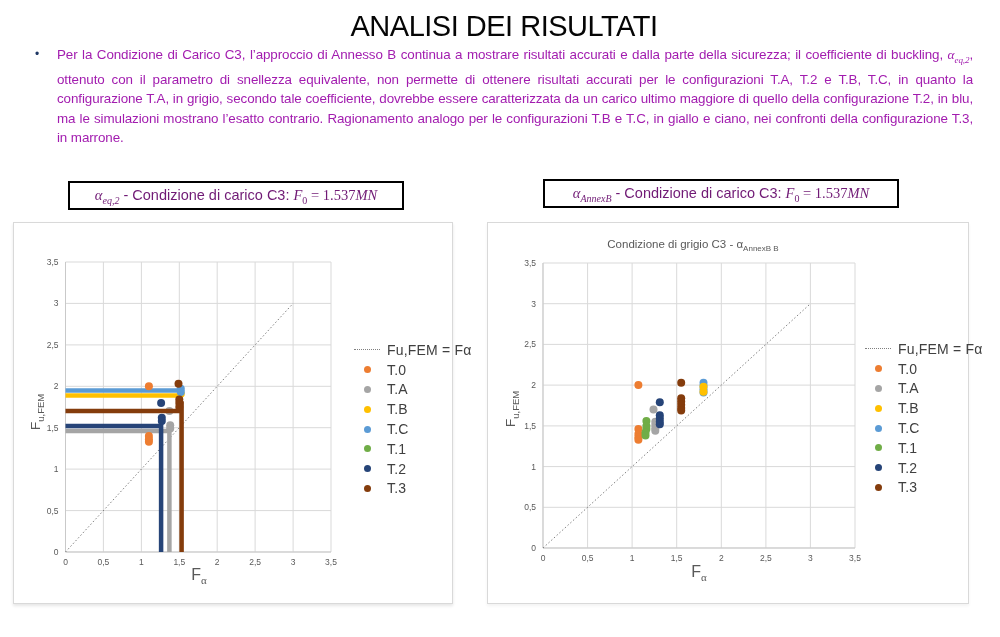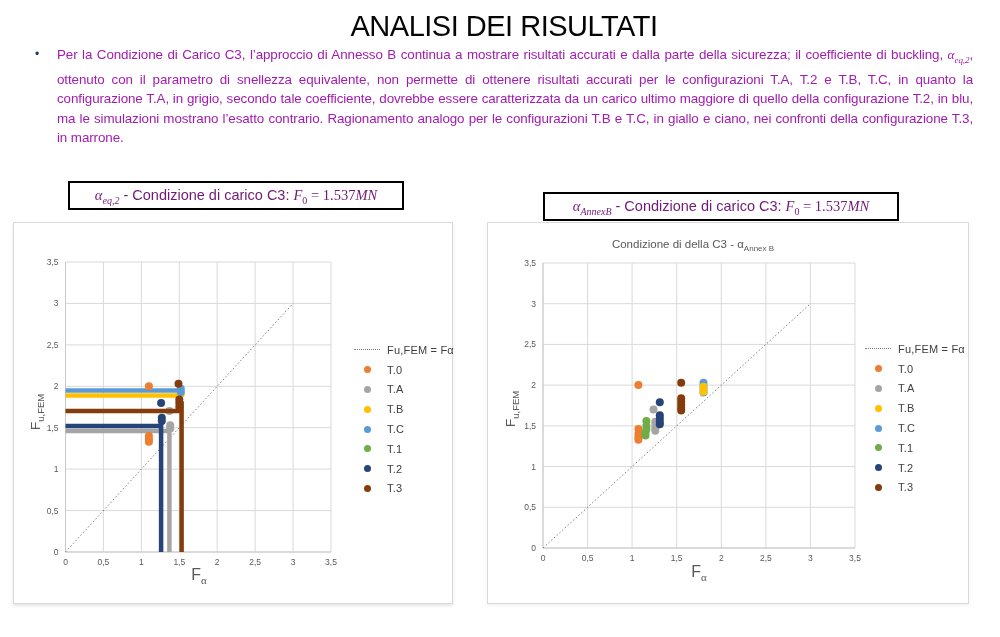--- a/index.html
+++ b/index.html
@@ -10,21 +10,21 @@
   .bullet-marker{position:absolute;left:35px;top:47px;font-size:12px;color:#1F3864;}
   .bullet-text{position:absolute;left:57px;top:45px;width:916px;margin:0;
       font-size:13.4px;line-height:19.4px;color:#a21caf;text-align:justify;letter-spacing:-0.1px;}
   .bullet-text sub{font-size:9px;}
   .mvar{font-family:"Liberation Serif",serif;font-style:italic;}
   .mnum{font-family:"Liberation Serif",serif;font-style:normal;}
   .caption-box{position:absolute;border:2px solid #000;background:#fff;text-align:center;
       line-height:24px;font-size:14.5px;color:#701a75;white-space:pre;}
   .caption-box sub{font-size:10px;}
   #caption-left{left:68px;top:181px;width:332px;height:25px;}
-  #caption-right{left:543px;top:192px;width:352px;height:25px;}
+  #caption-right{left:543px;top:179px;width:352px;height:25px;}
   .panel{position:absolute;background:#fff;border:1px solid #D9D9D9;}
   #panel-left{left:13px;top:222px;width:438px;height:380px;box-shadow:0 2px 3px rgba(0,0,0,0.10);}
   #panel-right{left:487px;top:222px;width:480px;height:380px;box-shadow:0 2px 3px rgba(0,0,0,0.05);}
   .panel svg{position:absolute;left:0;top:0;}
   .chart-title{position:absolute;color:#595959;font-size:11.5px;text-align:center;white-space:nowrap;}
   .chart-title sub{font-size:8px;}
   #title-left{left:89px;top:15px;width:250px;}
   #title-right{left:80px;top:15px;width:250px;}
   .ylabel{position:absolute;transform:rotate(-90deg);width:90px;text-align:center;
       color:#595959;font-size:13.5px;}
@@ -35,21 +35,21 @@
   .xlabel sub{font-size:11px;font-family:"Liberation Serif",serif;}
   #xlabel-left{left:135px;top:343px;}
   #xlabel-right{left:161px;top:340px;}
   .legend{position:absolute;width:96px;}
   #legend-left{left:340px;top:117px;}
   #legend-right{left:377px;top:116px;}
   .lg-row{display:flex;align-items:center;height:19.8px;}
   .lg-icon{flex:0 0 26px;width:26px;display:flex;justify-content:center;margin-right:7px;}
   .lg-dash{width:26px;height:0;border-top:1px dotted #7F7F7F;}
   .lg-dot{width:7px;height:7px;border-radius:50%;}
-  .lg-label{font-size:11px;color:#404040;letter-spacing:0.2px;white-space:nowrap;}
+  .lg-label{font-size:14px;color:#404040;letter-spacing:0.2px;white-space:nowrap;}
 </style>
 </head>
 <body>
 
 <div class="slide">
 
   <h1 class="slide-title">ANALISI DEI RISULTATI</h1>
 
   <span class="bullet-marker">•</span>
   <p class="bullet-text"><span>Per la Condizione di Carico C3, l’approccio di Annesso B continua a mostrare risultati accurati e dalla parte della sicurezza; il coefficiente di buckling, </span><span class="mvar"><span>α</span><sub>eq,2</sub></span><span>, ottenuto con il parametro di snellezza equivalente, non permette di ottenere risultati accurati per le configurazioni T.A, T.2 e T.B, T.C, in quanto la configurazione T.A, in grigio, secondo tale coefficiente, dovrebbe essere caratterizzata da un carico ultimo maggiore di quello della configurazione T.2, in blu, ma le simulazioni mostrano l’esatto contrario. Ragionamento analogo per le configurazioni T.B e T.C, in giallo e ciano, nei confronti della configurazione T.3, in marrone.</span></p>
@@ -238,21 +238,21 @@
         <circle cx="171.8" cy="195.5" r="4" fill="#264478"></circle>
         <circle cx="171.8" cy="198.8" r="4" fill="#264478"></circle>
         <circle cx="171.8" cy="201.2" r="4" fill="#264478"></circle>
         <circle cx="193.2" cy="159.7" r="4" fill="#843C0C"></circle>
         <circle cx="193.2" cy="175.2" r="4" fill="#843C0C"></circle>
         <circle cx="193.2" cy="178.4" r="4" fill="#843C0C"></circle>
         <circle cx="193.2" cy="181.7" r="4" fill="#843C0C"></circle>
         <circle cx="193.2" cy="184.9" r="4" fill="#843C0C"></circle>
         <circle cx="193.2" cy="187.4" r="4" fill="#843C0C"></circle>
       </svg>
-    <div class="chart-title" id="title-right"><span>Condizione di della C3 - α</span><sub>Annex B</sub></div>
+    <div class="chart-title" id="title-right"><span>Condizione di grigio C3 - α</span><sub>AnnexB B</sub></div>
     <div class="ylabel" id="ylabel-right"><span>F</span><sub>u,FEM</sub></div>
     <div class="xlabel" id="xlabel-right"><span>F</span><sub>α</sub></div>
     <div class="legend" id="legend-right">
         <div class="lg-row">
           <span class="lg-icon">
             <span class="lg-dash"></span>
           </span>
           <span class="lg-label">Fu,FEM = Fα</span>
         </div>
         <div class="lg-row">

